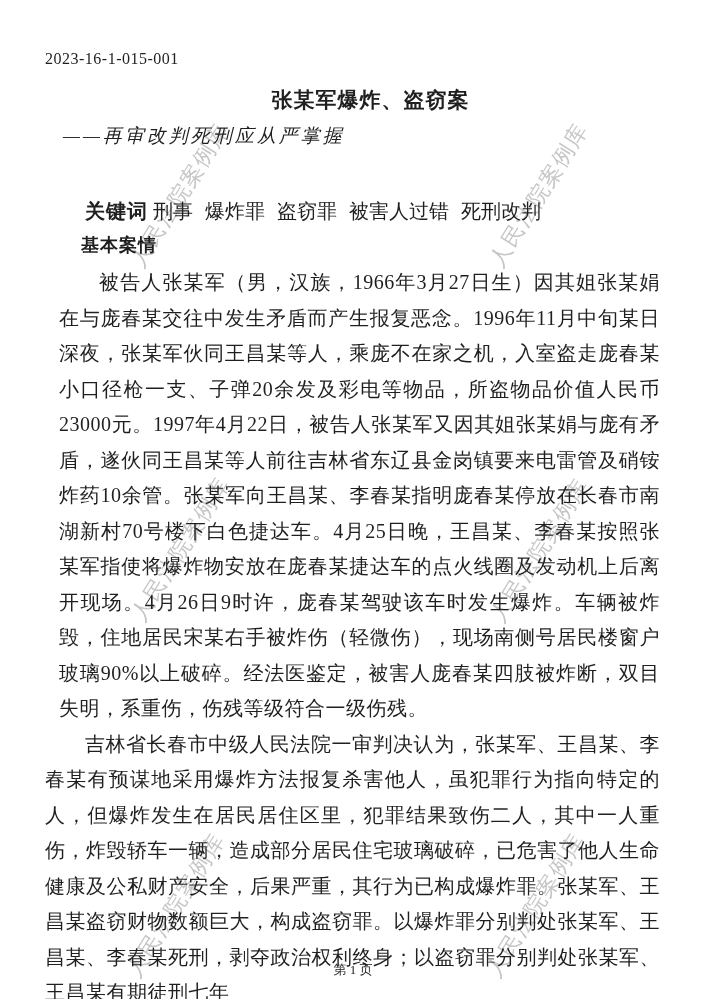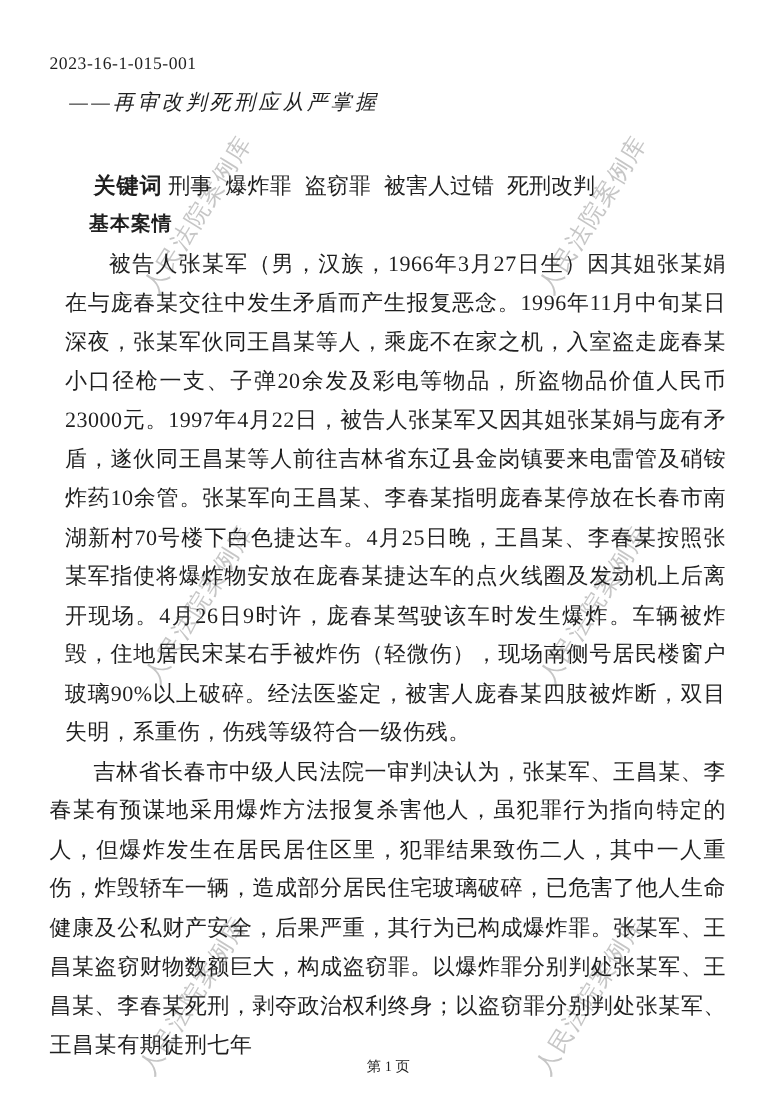--- a/index.html
+++ b/index.html
@@ -133,20 +133,21 @@
     <span class="watermark wm-r2c2">人民法院案例库</span>
     <span class="watermark wm-r3c1">人民法院案例库</span>
     <span class="watermark wm-r3c2">人民法院案例库</span>
   </div>
 
   <main class="content">
 
     <div class="doc-number">2023-16-1-015-001</div>
 
     <div class="title-block">
+      <h1 class="case-title">张某军爆炸、盗窃案</h1>
       <h2 class="case-subtitle">——再审改判死刑应从严掌握</h2>
     </div>
 
     <p class="keywords-line"><span class="kw-label">关键词</span> <span class="kw-list">刑事 爆炸罪 盗窃罪 被害人过错 死刑改判</span></p>
 
     <h3 class="section-heading">基本案情</h3>
 
     <p class="body-para first">被告人张某军（男，汉族，1966年3月27日生）因其姐张某娟在与庞春某交往中发生矛盾而产生报复恶念。1996年11月中旬某日深夜，张某军伙同王昌某等人，乘庞不在家之机，入室盗走庞春某小口径枪一支、子弹20余发及彩电等物品，所盗物品价值人民币23000元。1997年4月22日，被告人张某军又因其姐张某娟与庞有矛盾，遂伙同王昌某等人前往吉林省东辽县金岗镇要来电雷管及硝铵炸药10余管。张某军向王昌某、李春某指明庞春某停放在长春市南湖新村70号楼下白色捷达车。4月25日晚，王昌某、李春某按照张某军指使将爆炸物安放在庞春某捷达车的点火线圈及发动机上后离开现场。4月26日9时许，庞春某驾驶该车时发生爆炸。车辆被炸毁，住地居民宋某右手被炸伤（轻微伤），现场南侧号居民楼窗户玻璃90%以上破碎。经法医鉴定，被害人庞春某四肢被炸断，双目失明，系重伤，伤残等级符合一级伤残。</p>
 
     <p class="body-para">吉林省长春市中级人民法院一审判决认为，张某军、王昌某、李春某有预谋地采用爆炸方法报复杀害他人，虽犯罪行为指向特定的人，但爆炸发生在居民居住区里，犯罪结果致伤二人，其中一人重伤，炸毁轿车一辆，造成部分居民住宅玻璃破碎，已危害了他人生命健康及公私财产安全，后果严重，其行为已构成爆炸罪。张某军、王昌某盗窃财物数额巨大，构成盗窃罪。以爆炸罪分别判处张某军、王昌某、李春某死刑，剥夺政治权利终身；以盗窃罪分别判处张某军、王昌某有期徒刑七年</p>

